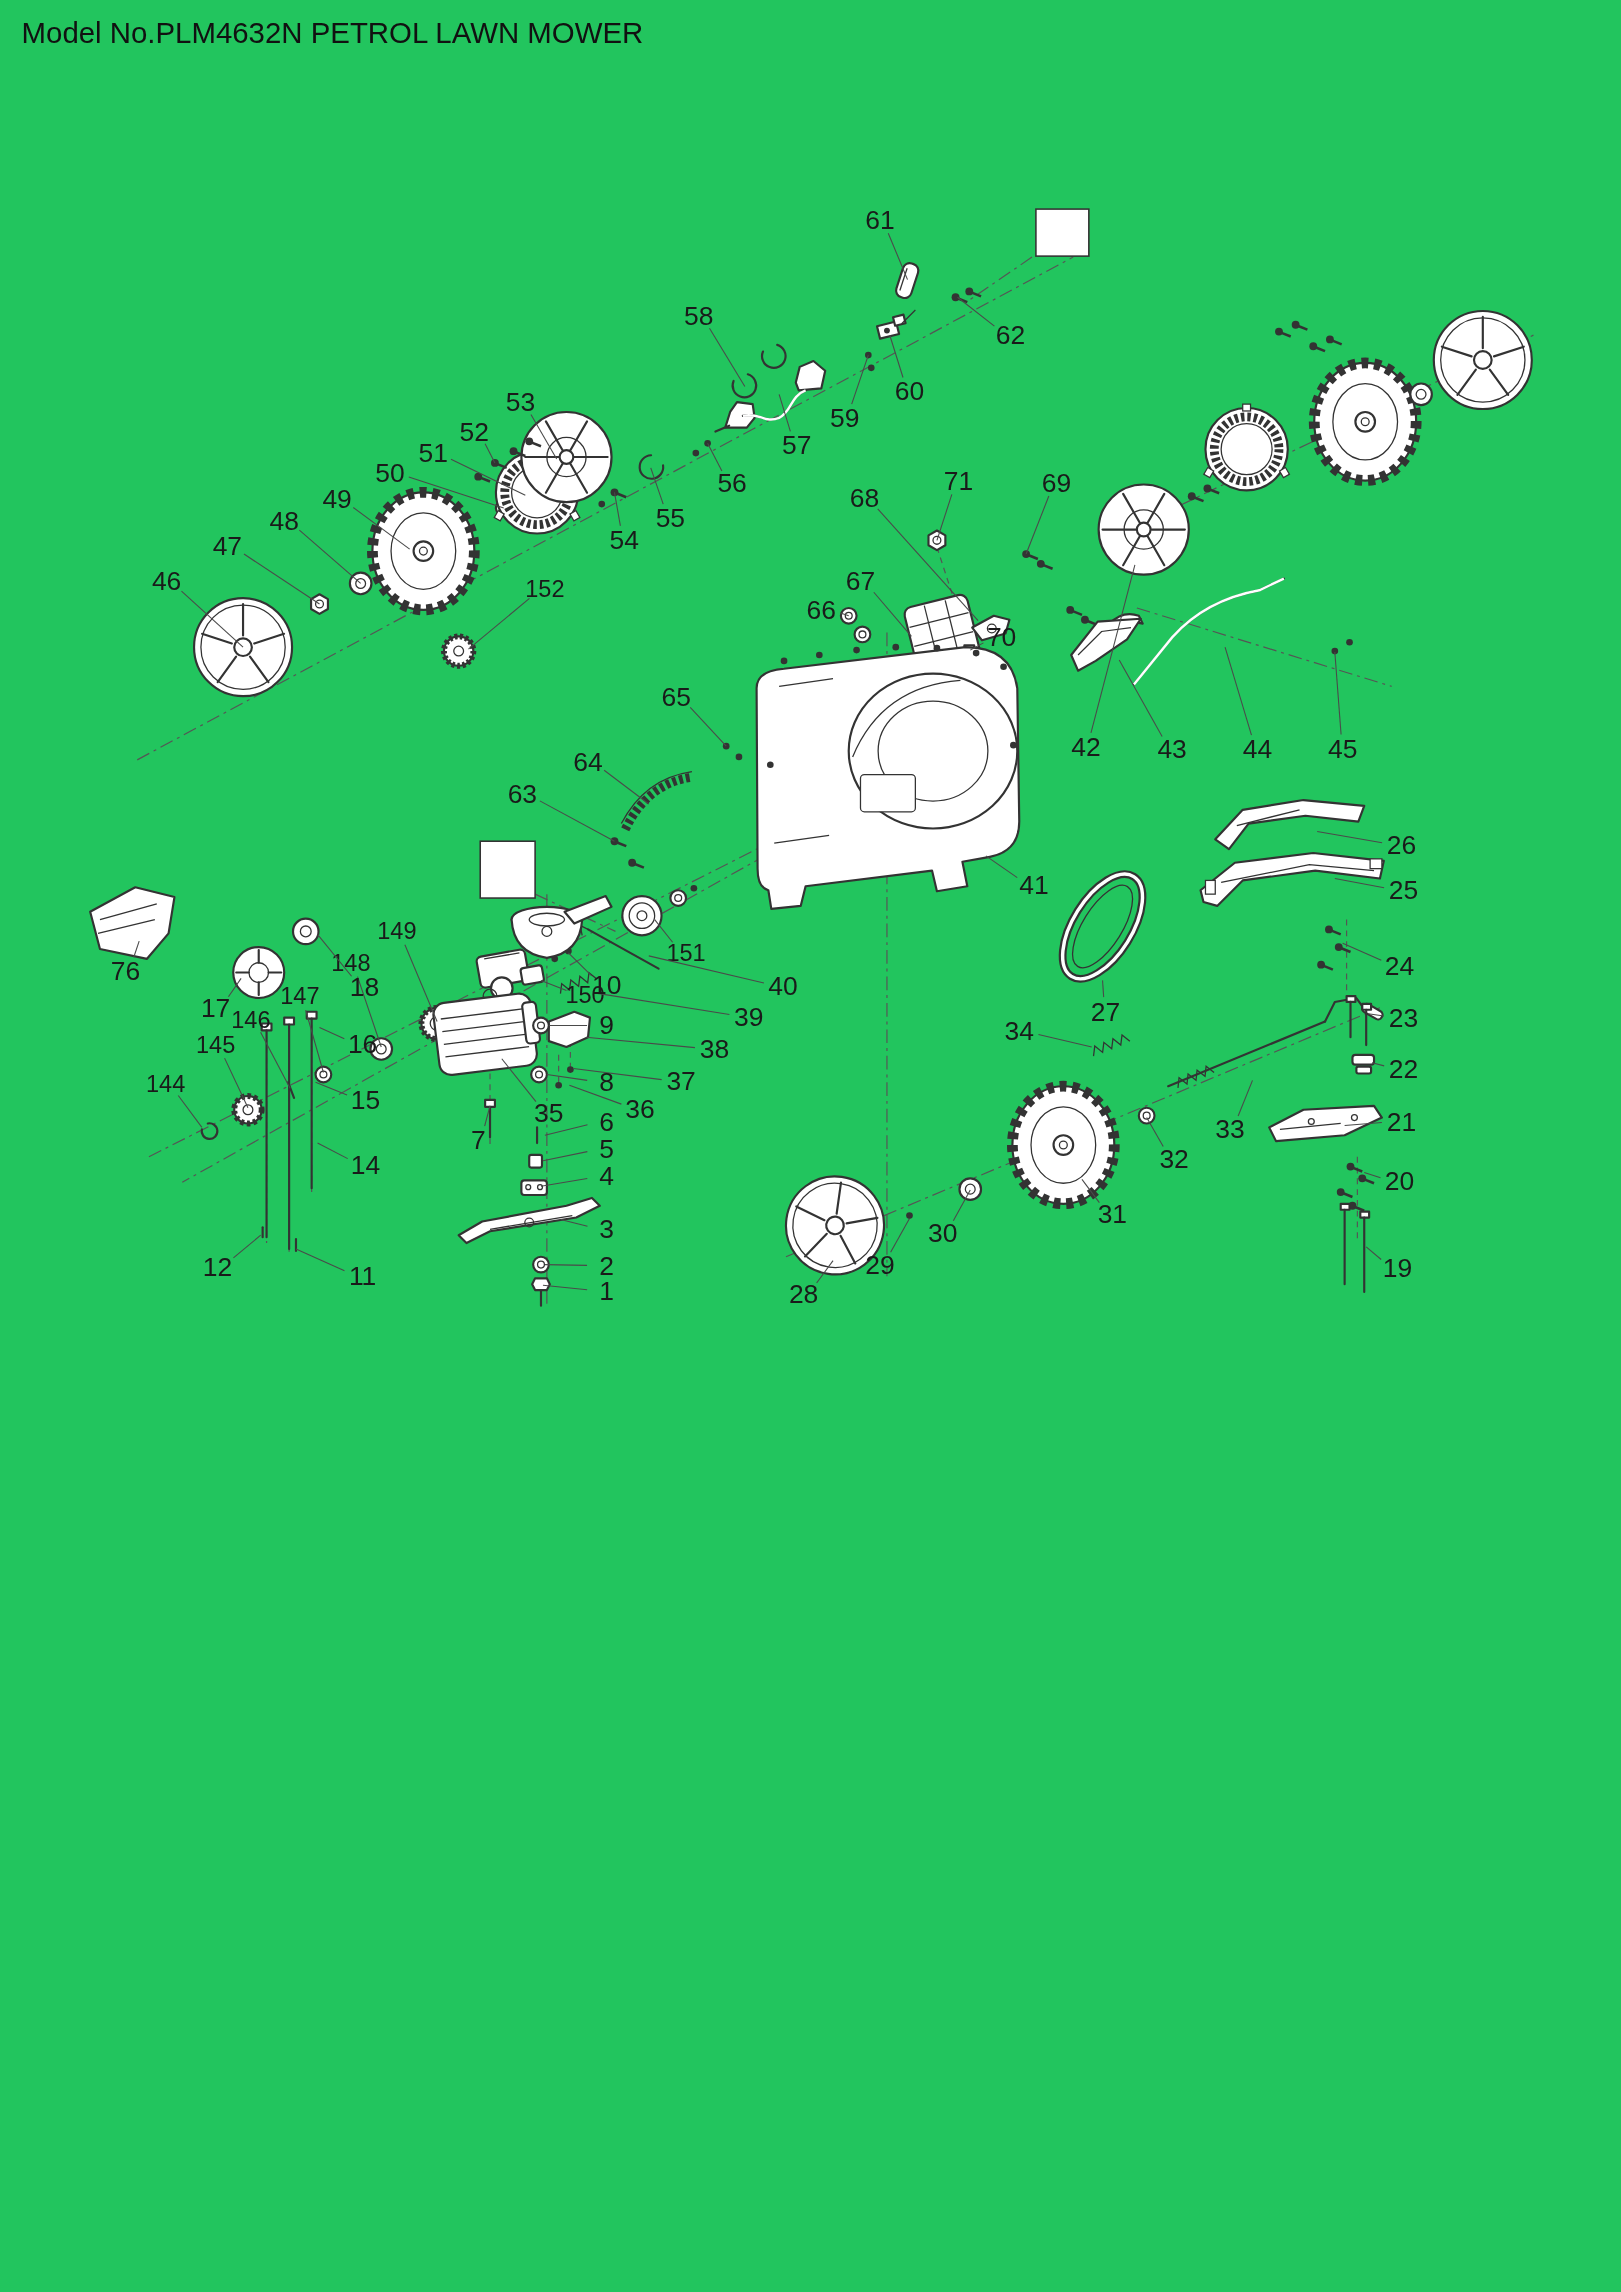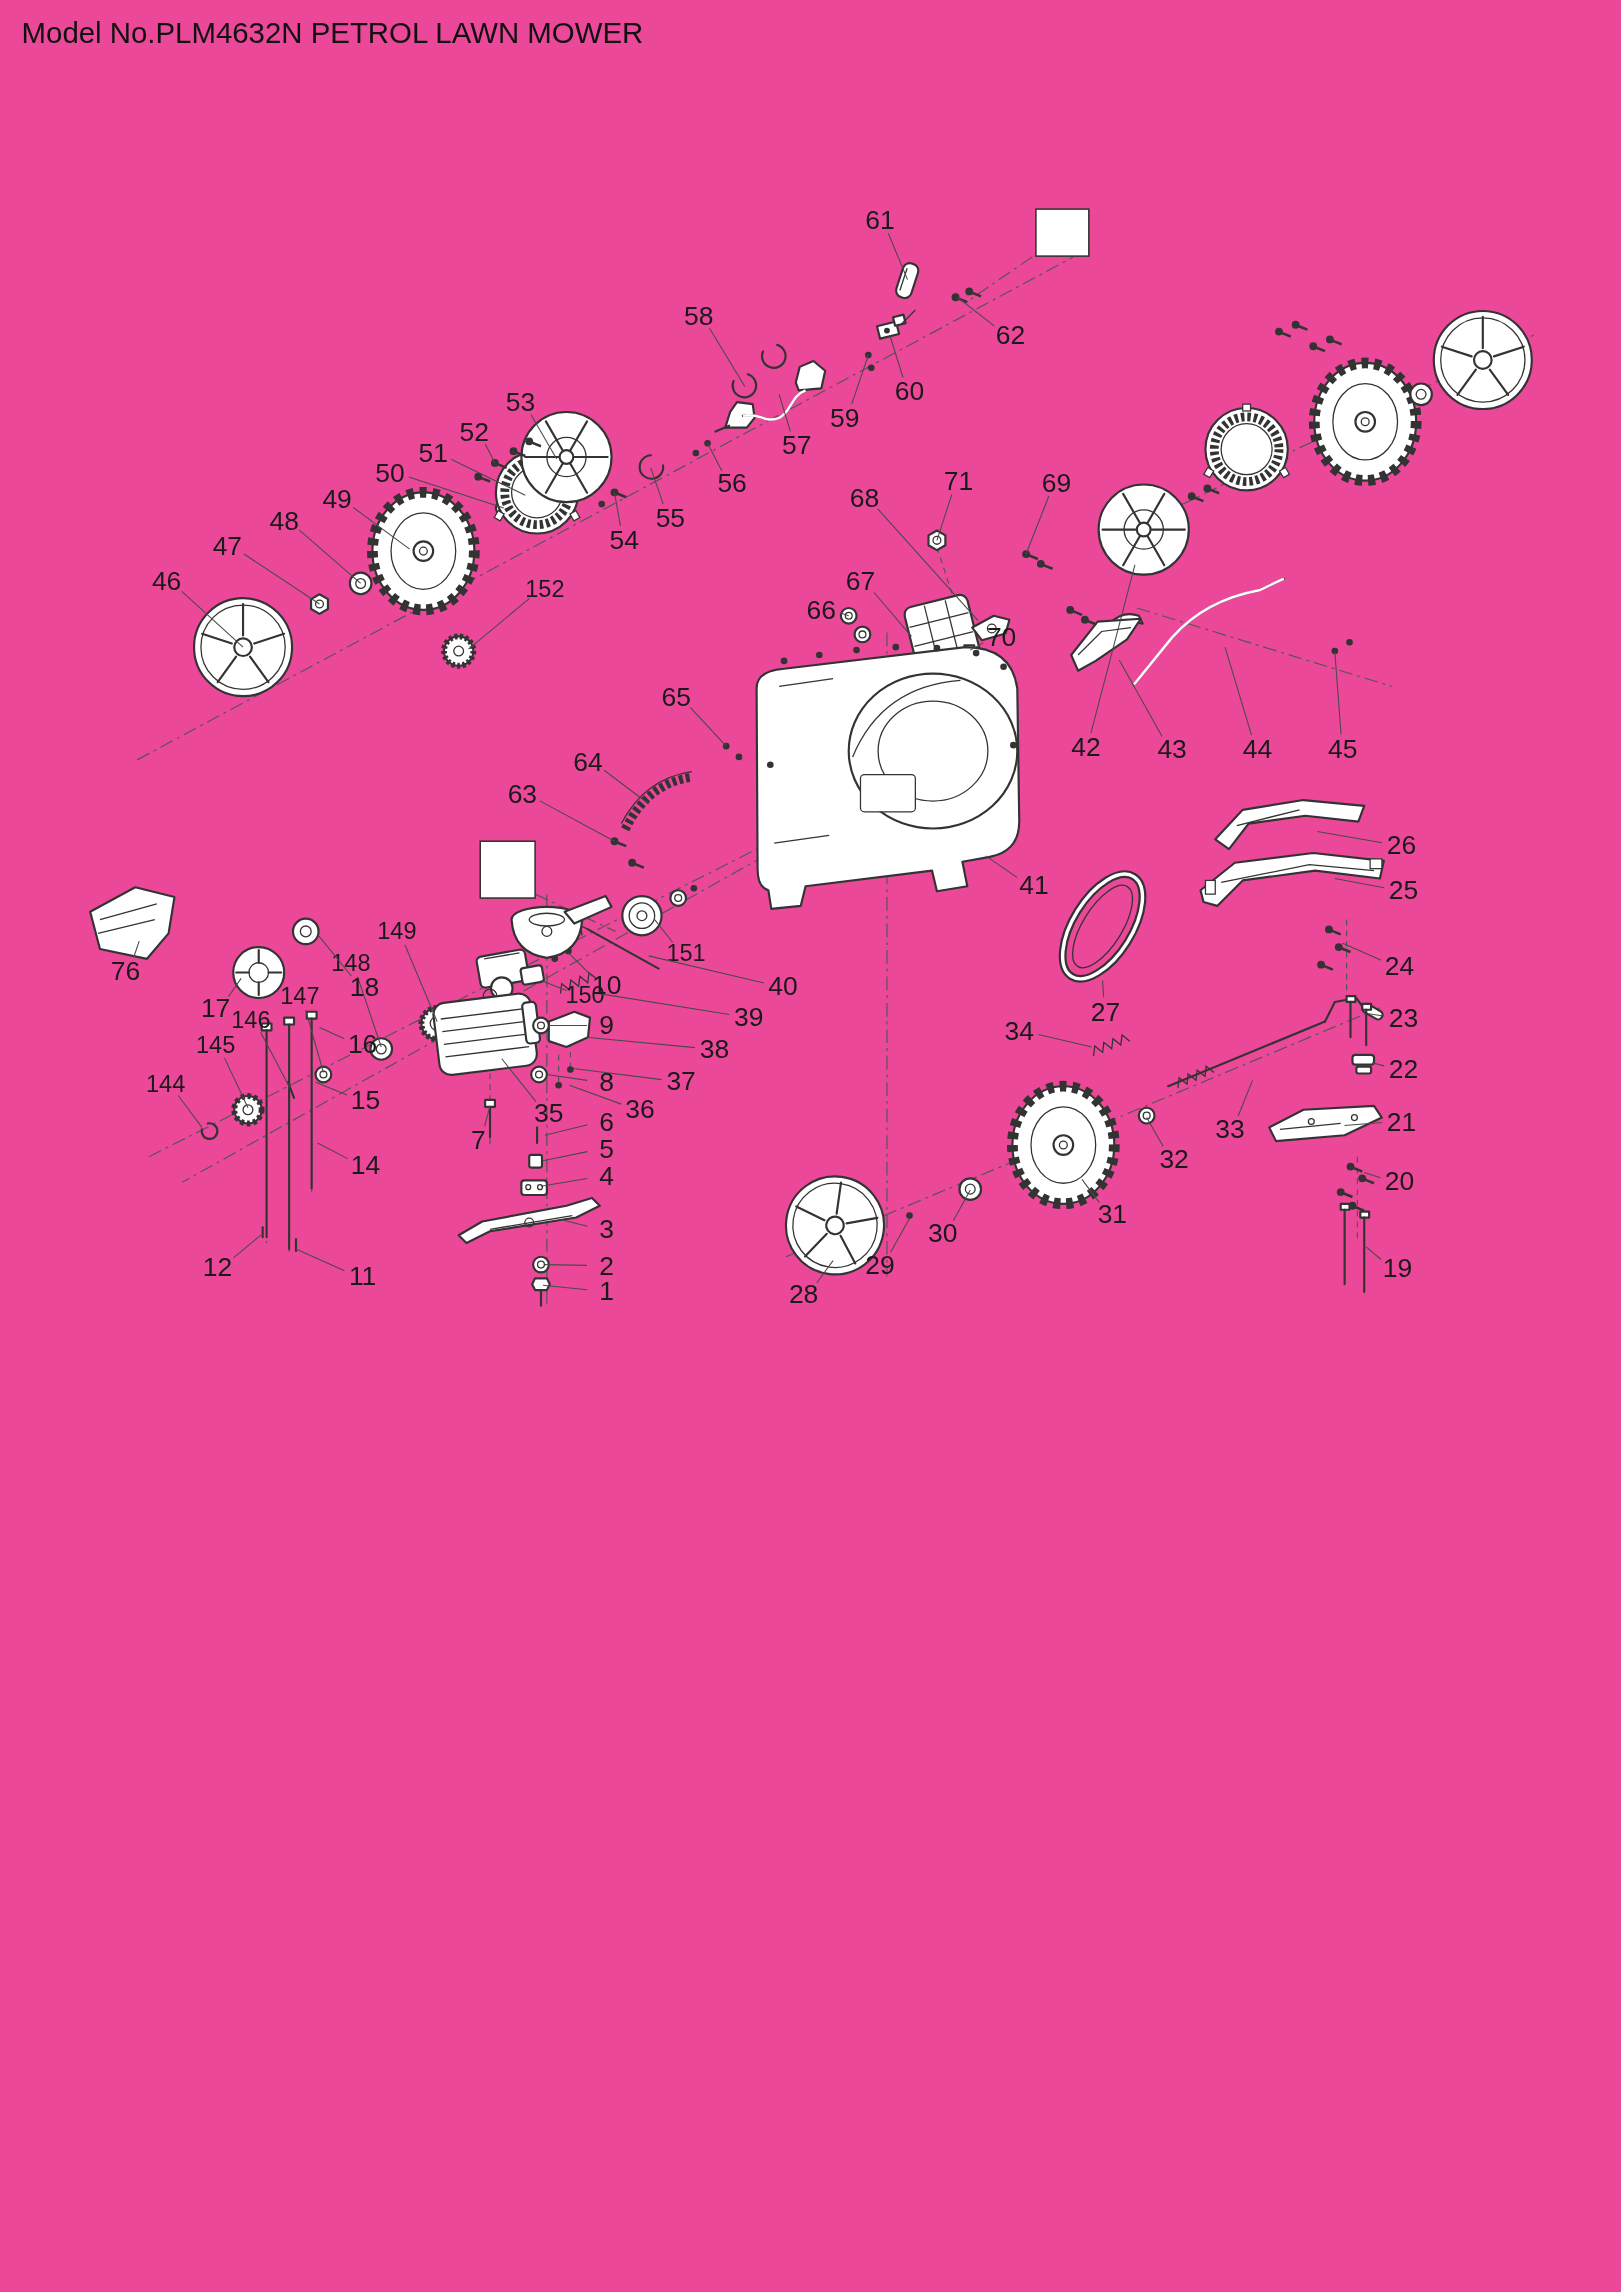--- a/index.html
+++ b/index.html
@@ -1,16 +1,16 @@
 <!DOCTYPE html>
 <html><head>
 <meta charset="utf-8">
 <style>
   html,body{margin:0;padding:0;background:#ffffff;}
-  .page{position:relative;width:1621px;height:2293px;background:#ec4899;overflow:hidden;
+  .page{position:relative;width:1621px;height:2293px;background:#22c55e;overflow:hidden;
         font-family:"Liberation Sans", sans-serif;}
   svg{position:absolute;left:0;top:0;}
   .ln{stroke:#333;fill:none;stroke-width:2.2;stroke-linecap:round;stroke-linejoin:round;}
   .thin{stroke:#333;fill:none;stroke-width:1.3;}
   .fillw{fill:#fff;}
   .axis{stroke:#555;stroke-width:1.2;fill:none;stroke-dasharray:14 5 3 5;}
   .dash{stroke:#555;stroke-width:1.2;fill:none;stroke-dasharray:6 5;}
   .leader{stroke:#4a4a4a;stroke-width:1.1;}
   .lbl{fill:#1a1a1a;}
   .title{fill:#111;font-size:30px;}

